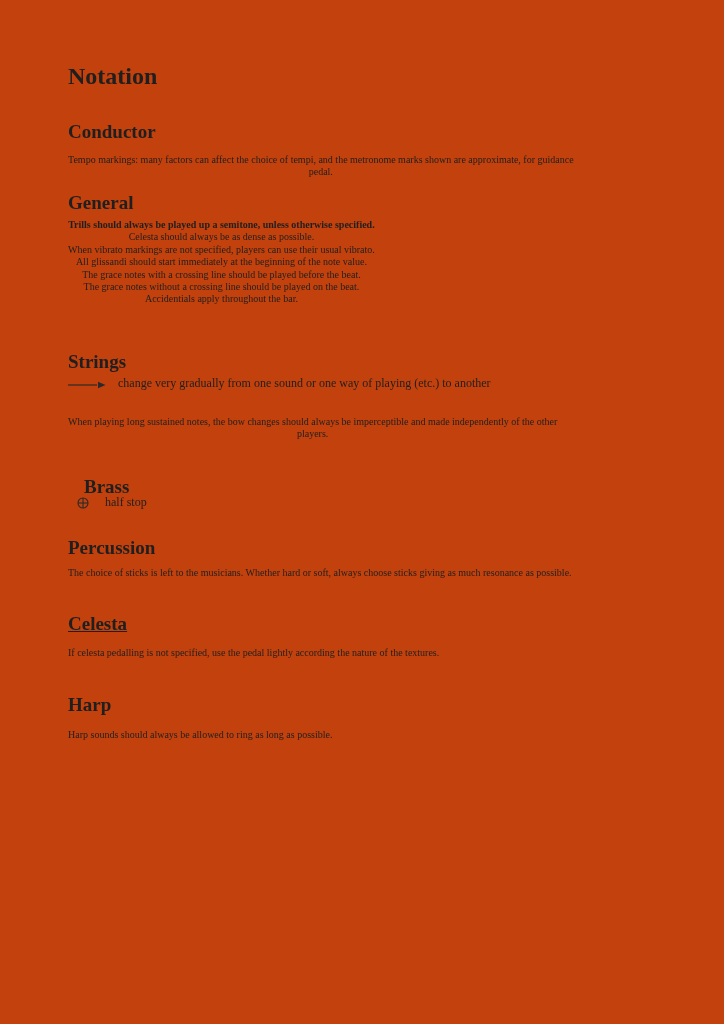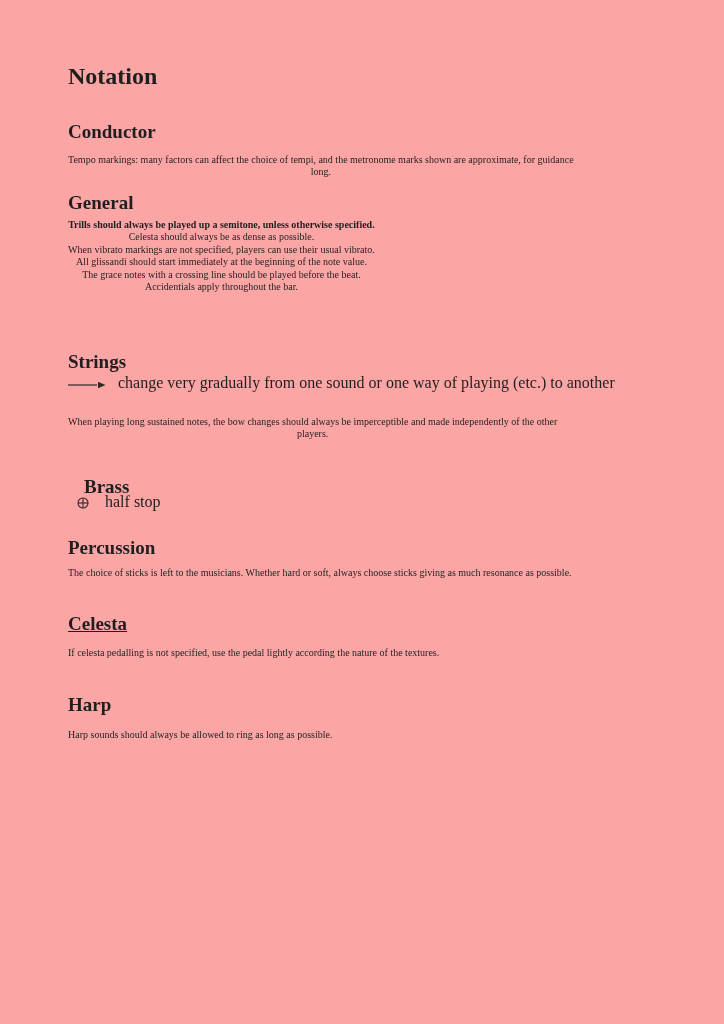--- a/index.html
+++ b/index.html
@@ -4,21 +4,21 @@
 <style>
   html, body {
     margin: 0;
     padding: 0;
     background: #ffffff;
   }
   .page {
     position: relative;
     width: 724px;
     height: 1024px;
-    background: #fca5a5;
+    background: #c2410c;
     font-family: "Liberation Serif", "DejaVu Serif", serif;
     color: #1f1f1f;
     overflow: hidden;
   }
   .abs { position: absolute; left: 68px; }
   .doc-title {
     font-size: 24px;
     font-weight: bold;
     line-height: 1;
     white-space: nowrap;
@@ -30,47 +30,48 @@
     white-space: nowrap;
   }
   .body-block {
     font-size: 10px;
     line-height: 12.4px;
     text-align: center;
   }
   .body-line { white-space: nowrap; }
   .body-line.bold { font-weight: bold; }
   .symbol-caption {
-    font-size: 16px;
+    font-size: 12px;
     line-height: 12.4px;
     white-space: nowrap;
   }
   .icon-box { display: inline-block; }
   svg { display: block; }
 </style>
 </head>
 <body>
 
 <div class="page">
 
   <h1 class="abs doc-title" style="top:64px; margin:0;">Notation</h1>
 
   <h2 class="abs section-heading" style="top:122px; margin:0;">Conductor</h2>
   <div class="abs body-block" style="top:154px;">
     <div class="body-line">Tempo markings: many factors can affect the choice of tempi, and the metronome marks shown are approximate, for guidance</div>
-    <div class="body-line">long.</div>
+    <div class="body-line">pedal.</div>
   </div>
 
   <h2 class="abs section-heading" style="top:193px; margin:0;">General</h2>
   <div class="abs body-block" style="top:219px;">
     <div class="body-line bold">Trills should always be played up a semitone, unless otherwise specified.</div>
     <div class="body-line">Celesta should always be as dense as possible.</div>
     <div class="body-line">When vibrato markings are not specified, players can use their usual vibrato.</div>
     <div class="body-line">All glissandi should start immediately at the beginning of the note value.</div>
     <div class="body-line">The grace notes with a crossing line should be played before the beat.</div>
+    <div class="body-line">The grace notes without a crossing line should be played on the beat.</div>
     <div class="body-line">Accidentials apply throughout the bar.</div>
   </div>
 
   <h2 class="abs section-heading" style="top:352px; margin:0;">Strings</h2>
 
   <span class="abs icon-box" style="top:380px; left:68px;">
     <svg width="38" height="10" viewBox="0 0 38 10">
       <line x1="0" y1="5" x2="29" y2="5" stroke="#2a2a2a" stroke-width="1.2"></line>
       <polygon points="30,1.8 37.5,5 30,8.2" fill="#2a2a2a"></polygon>
     </svg>

